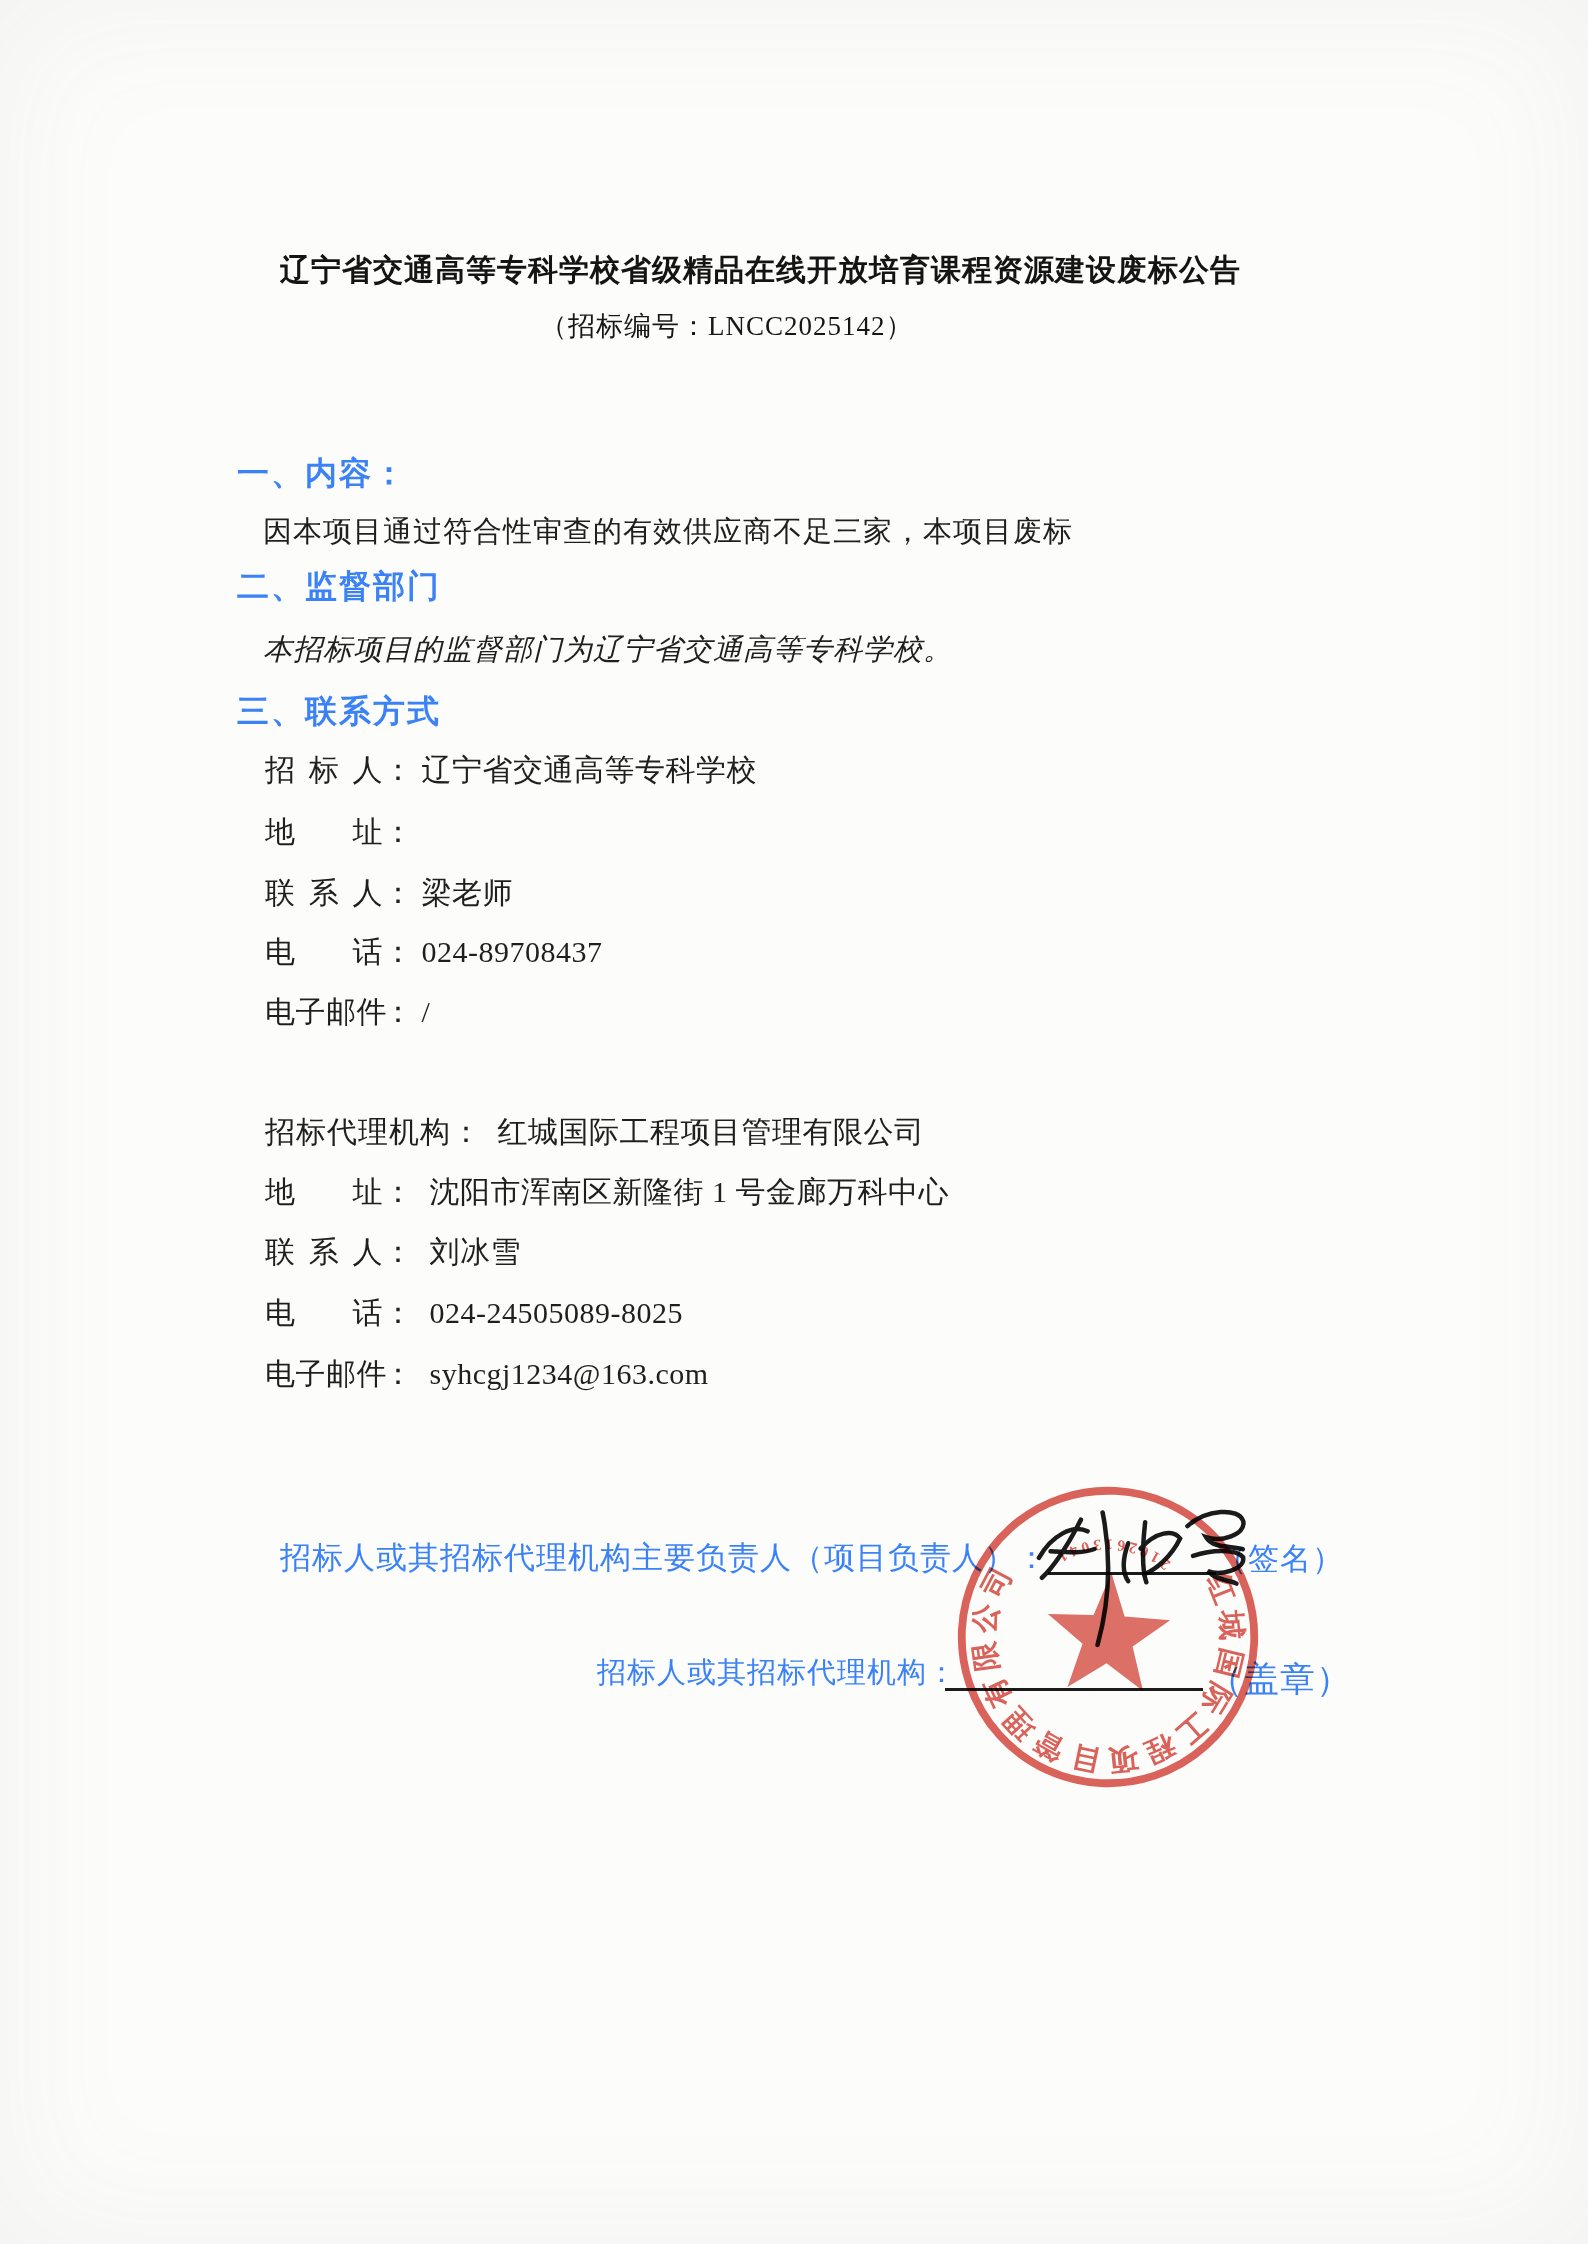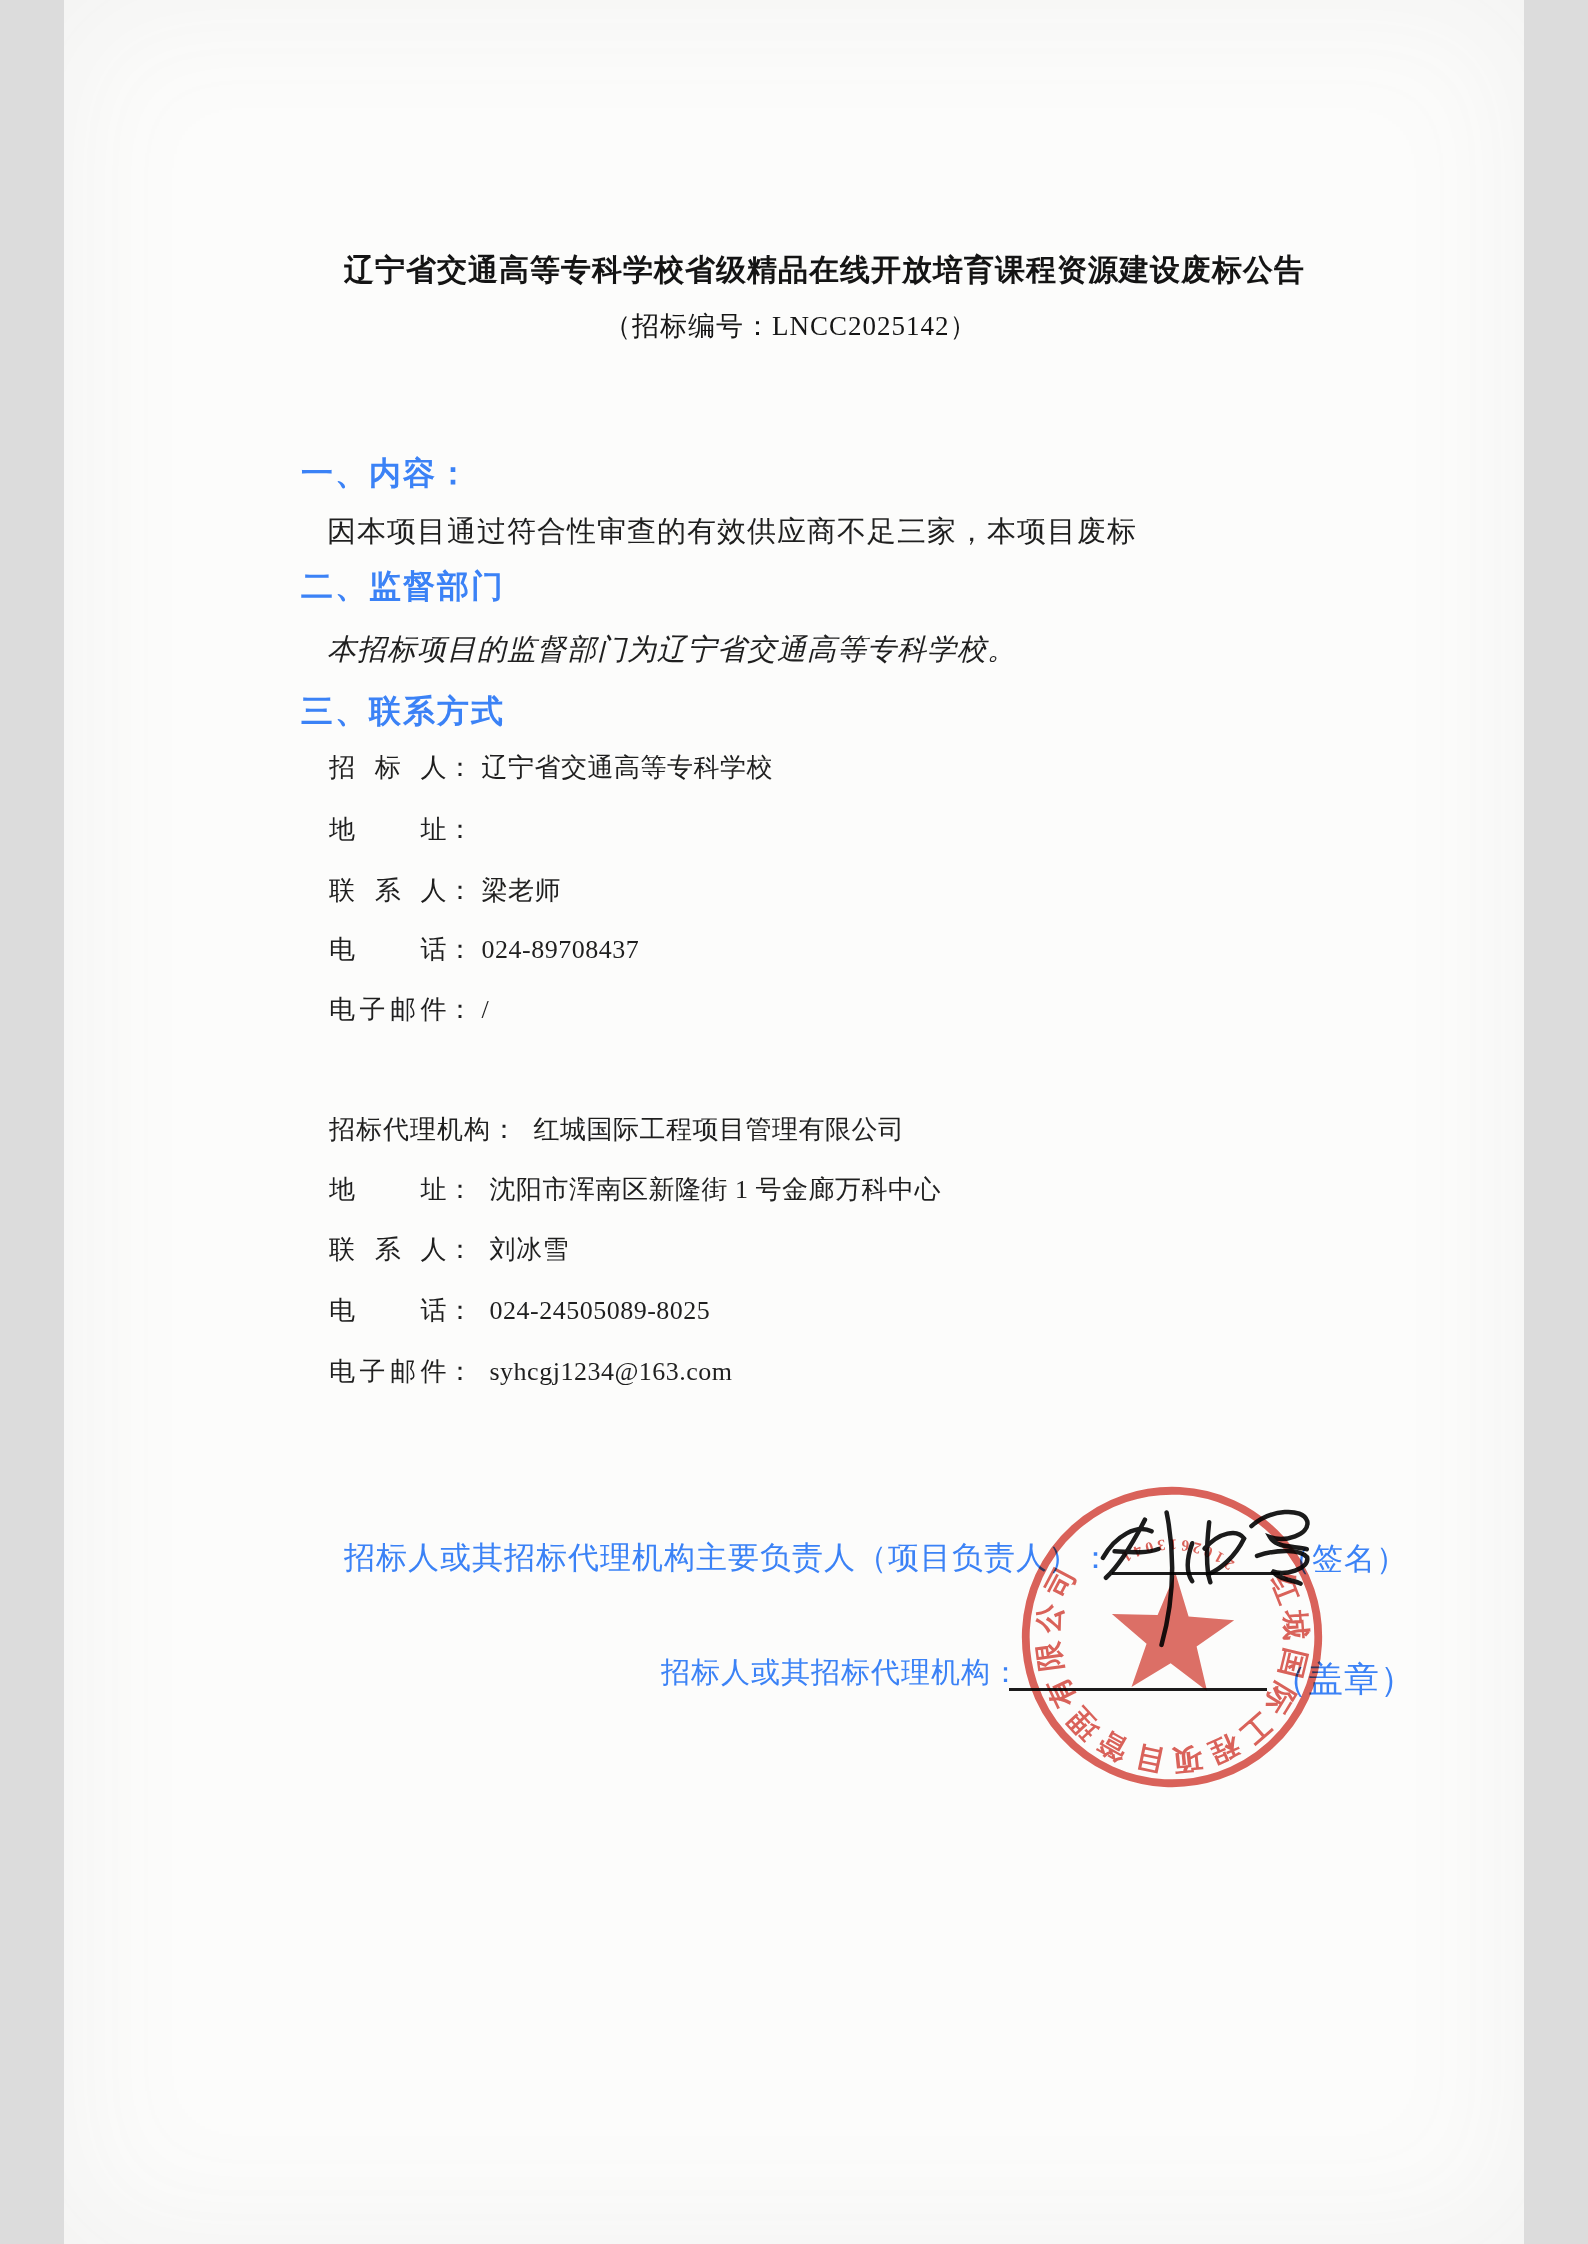--- a/index.html
+++ b/index.html
@@ -1,37 +1,37 @@
 <!DOCTYPE html>
 <html lang="zh"><head>
 <meta charset="utf-8">
 <style>
   html,body{margin:0;padding:0;background:#dcdcdc;}
   .page{
     position:relative;
-    width:1460px;height:2244px;
+    width:1588px;height:2244px;
     margin:0 auto;
     background:#fcfcfb;
     box-shadow:inset 0 0 140px rgba(120,120,120,.07);
     overflow:hidden;
     font-family:"Liberation Serif",serif;
     color:#1f1f1f;
   }
   .abs{position:absolute;white-space:nowrap;}
   .title{
     font-family:"Liberation Sans",sans-serif;
     font-weight:600;font-size:30px;letter-spacing:1px;color:#141414;
   }
   .subtitle{font-size:27px;letter-spacing:1px;color:#161616;}
   .heading{
     font-family:Liberation Sans, sans-serif;
     font-weight:700;font-size:32px;letter-spacing:2px;color:#3b82f6;
   }
   .body-text{font-size:29px;letter-spacing:1px;}
-  .row{display:flex;align-items:baseline;font-size:26px;letter-spacing:.5px;}
+  .row{display:flex;align-items:baseline;font-size:30px;letter-spacing:.5px;}
   .row .lbl{display:inline-block;width:118px;text-align:justify;text-align-last:justify;}
   .row.natural .lbl{width:auto;text-align-last:auto;letter-spacing:1px;}
   .row .value{margin-left:8px;}
   .agency-row .value{margin-left:16px;}
   .signoff{font-size:31px;letter-spacing:1px;color:#3b82f6;}
   .uline{position:absolute;border-bottom:3px solid #1b1b1b;}
   .stamp-wrap{
     position:absolute;left:952px;top:1481px;width:312px;height:312px;
     transform:rotate(183deg);
     opacity:.84;mix-blend-mode:multiply;

